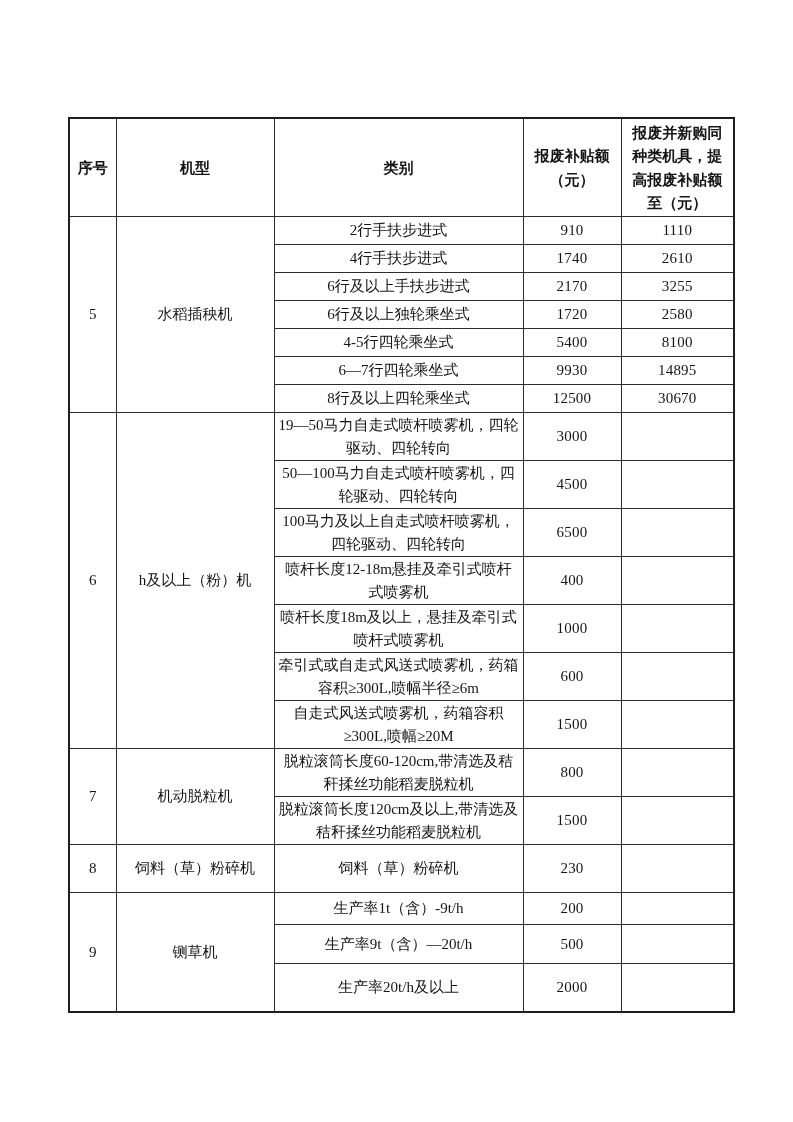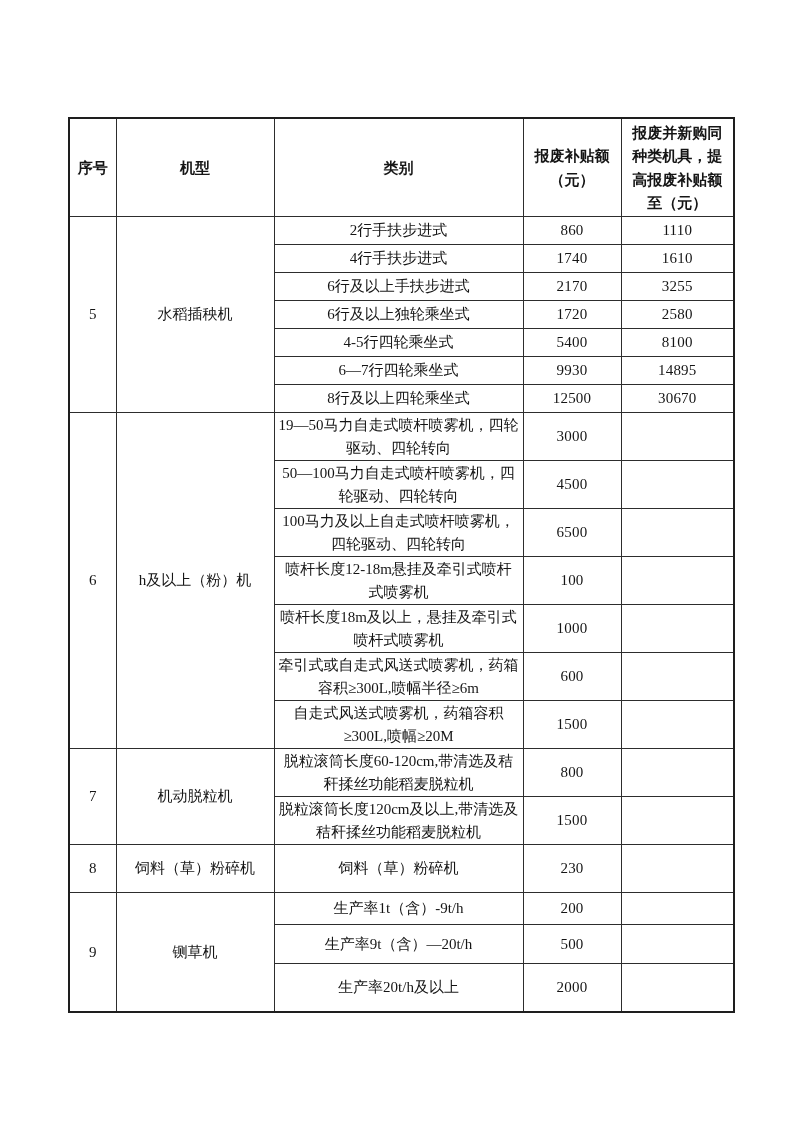--- a/index.html
+++ b/index.html
@@ -73,27 +73,27 @@
         </th>
         <th>报废并新购同种类机具，提高报废补贴额至（元）</th>
       </tr>
     </thead>
     <tbody>
 
       <tr class="h28">
         <td rowspan="7">5</td>
         <td rowspan="7">水稻插秧机</td>
         <td>2行手扶步进式</td>
-        <td class="num">860</td>
+        <td class="num">910</td>
         <td class="num">1110</td>
       </tr>
       <tr class="h28">
         <td>4行手扶步进式</td>
         <td class="num">1740</td>
-        <td class="num">1610</td>
+        <td class="num">2610</td>
       </tr>
       <tr class="h28">
         <td>6行及以上手扶步进式</td>
         <td class="num">2170</td>
         <td class="num">3255</td>
       </tr>
       <tr class="h28">
         <td>6行及以上独轮乘坐式</td>
         <td class="num">1720</td>
         <td class="num">2580</td>
@@ -126,21 +126,21 @@
         <td class="num">4500</td>
         <td class="num"></td>
       </tr>
       <tr class="h46">
         <td>100马力及以上自走式喷杆喷雾机，四轮驱动、四轮转向</td>
         <td class="num">6500</td>
         <td class="num"></td>
       </tr>
       <tr class="h46">
         <td>喷杆长度12-18m悬挂及牵引式喷杆式喷雾机</td>
-        <td class="num">100</td>
+        <td class="num">400</td>
         <td class="num"></td>
       </tr>
       <tr class="h46">
         <td>喷杆长度18m及以上，悬挂及牵引式喷杆式喷雾机</td>
         <td class="num">1000</td>
         <td class="num"></td>
       </tr>
       <tr class="h46">
         <td>牵引式或自走式风送式喷雾机，药箱容积≥300L,喷幅半径≥6m</td>
         <td class="num">600</td>

